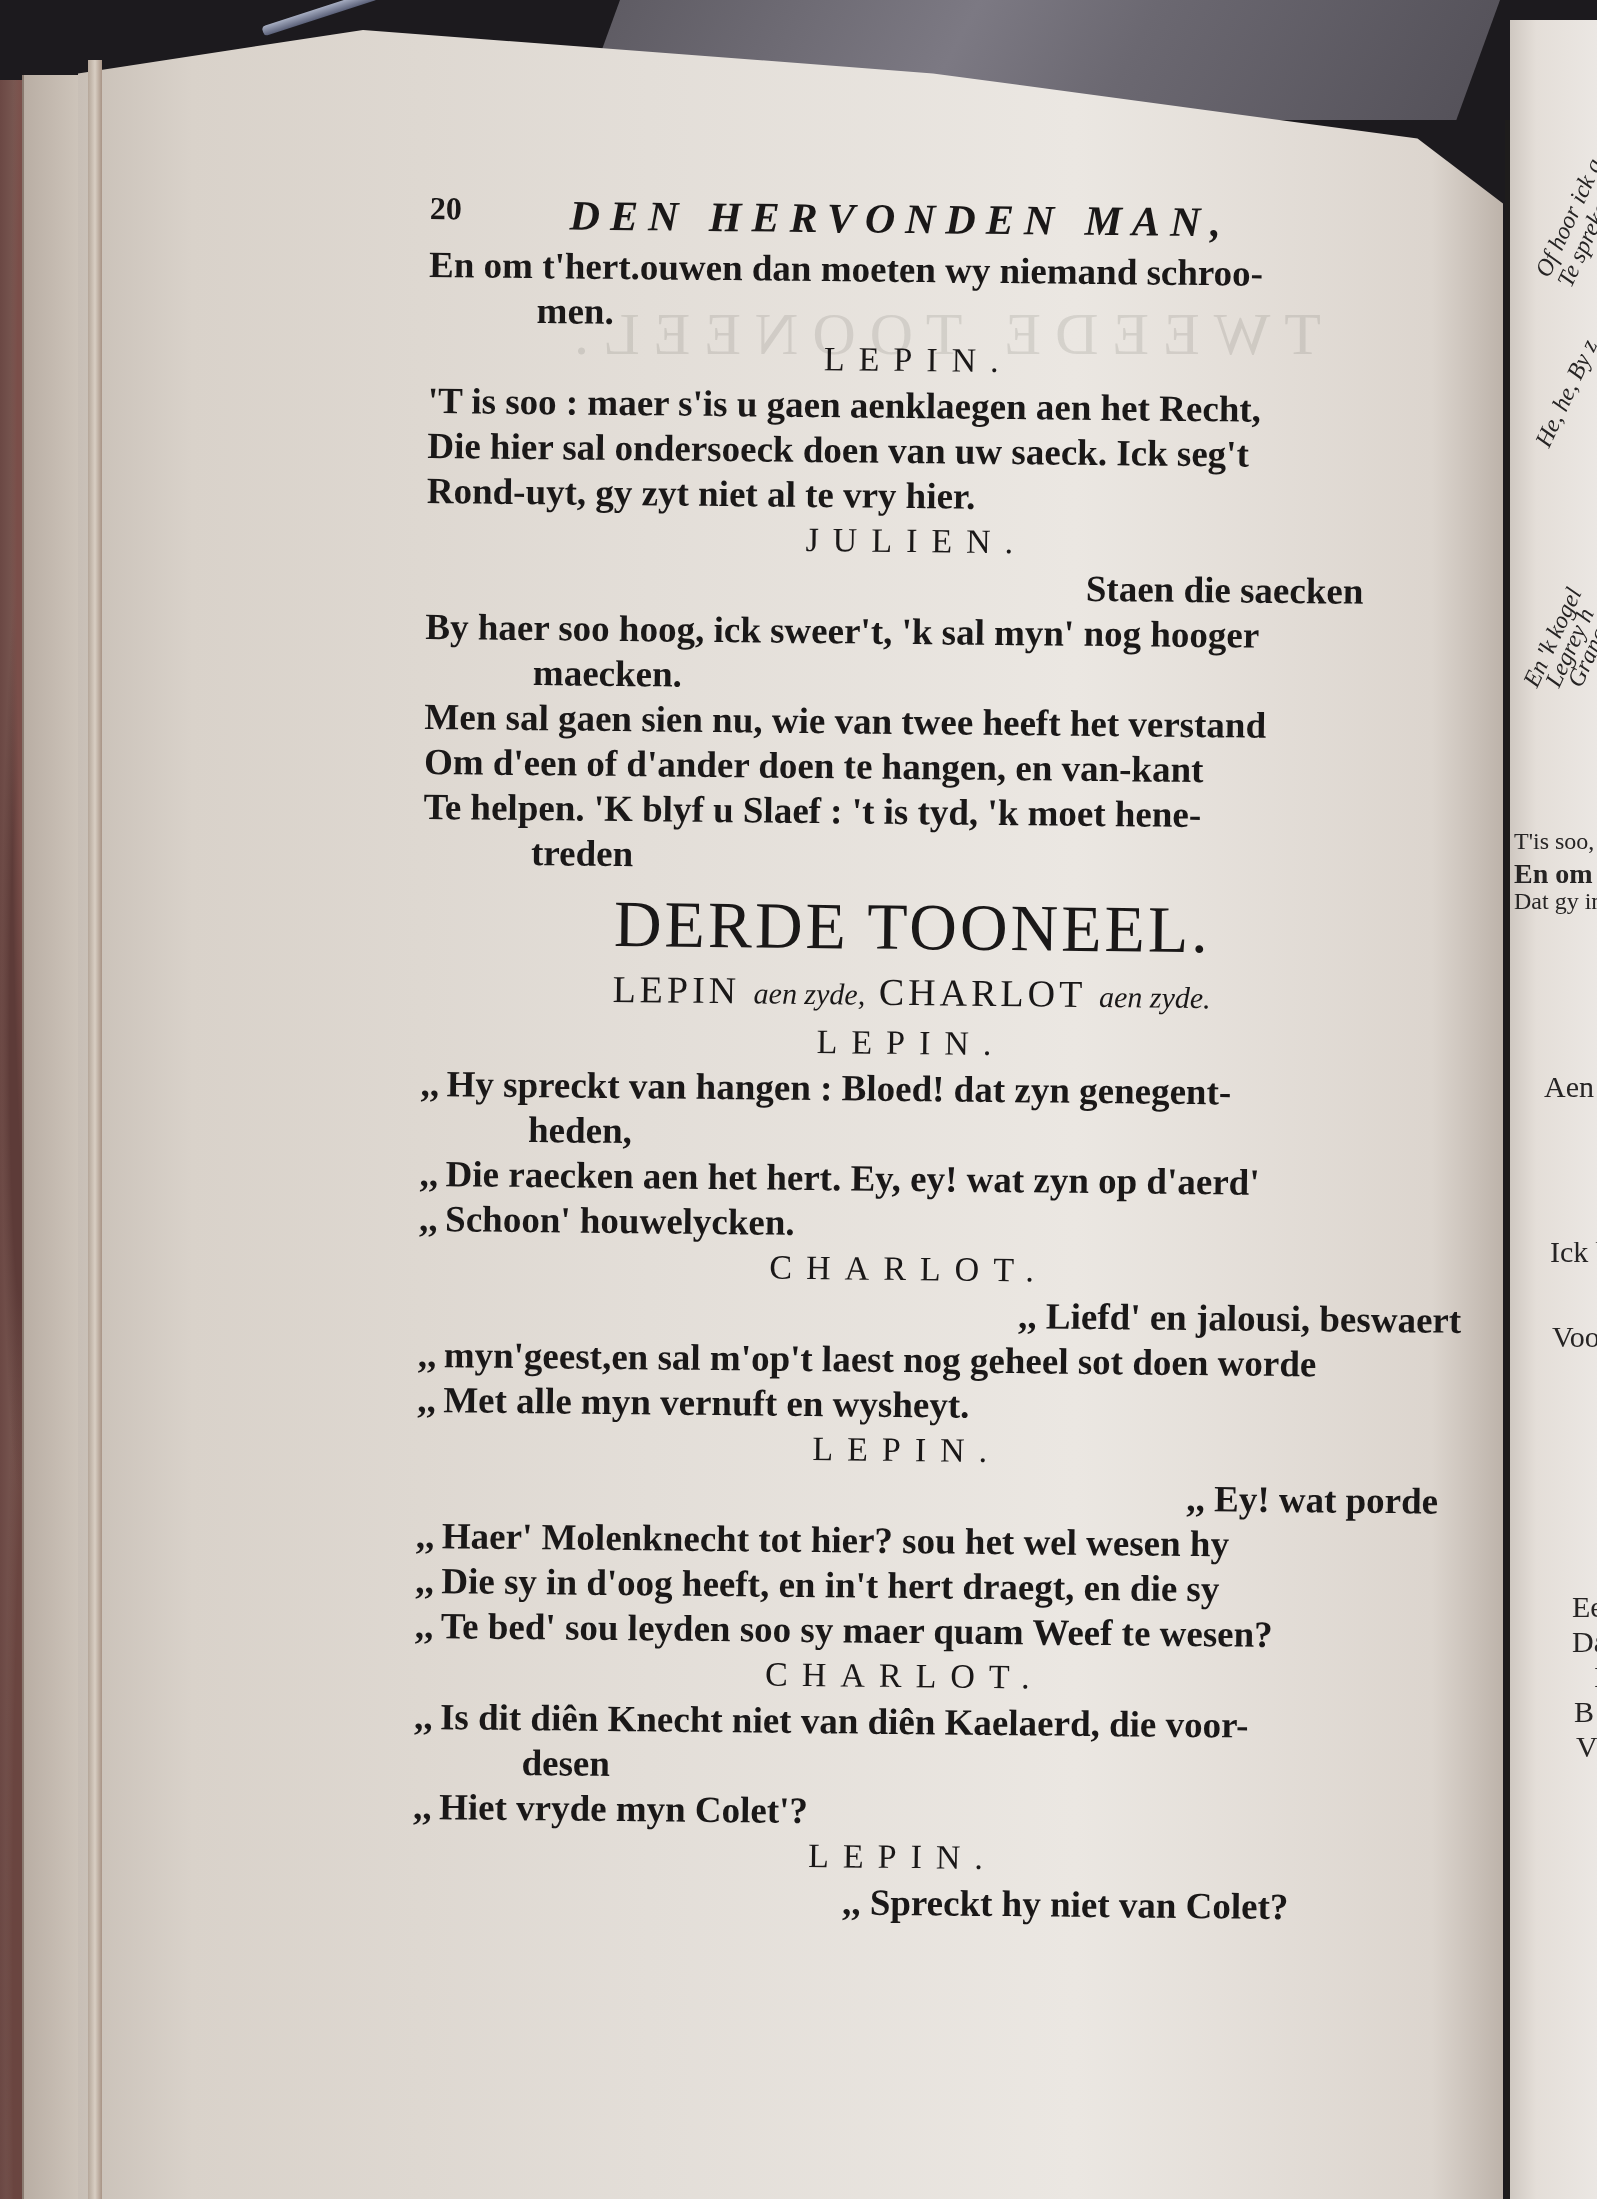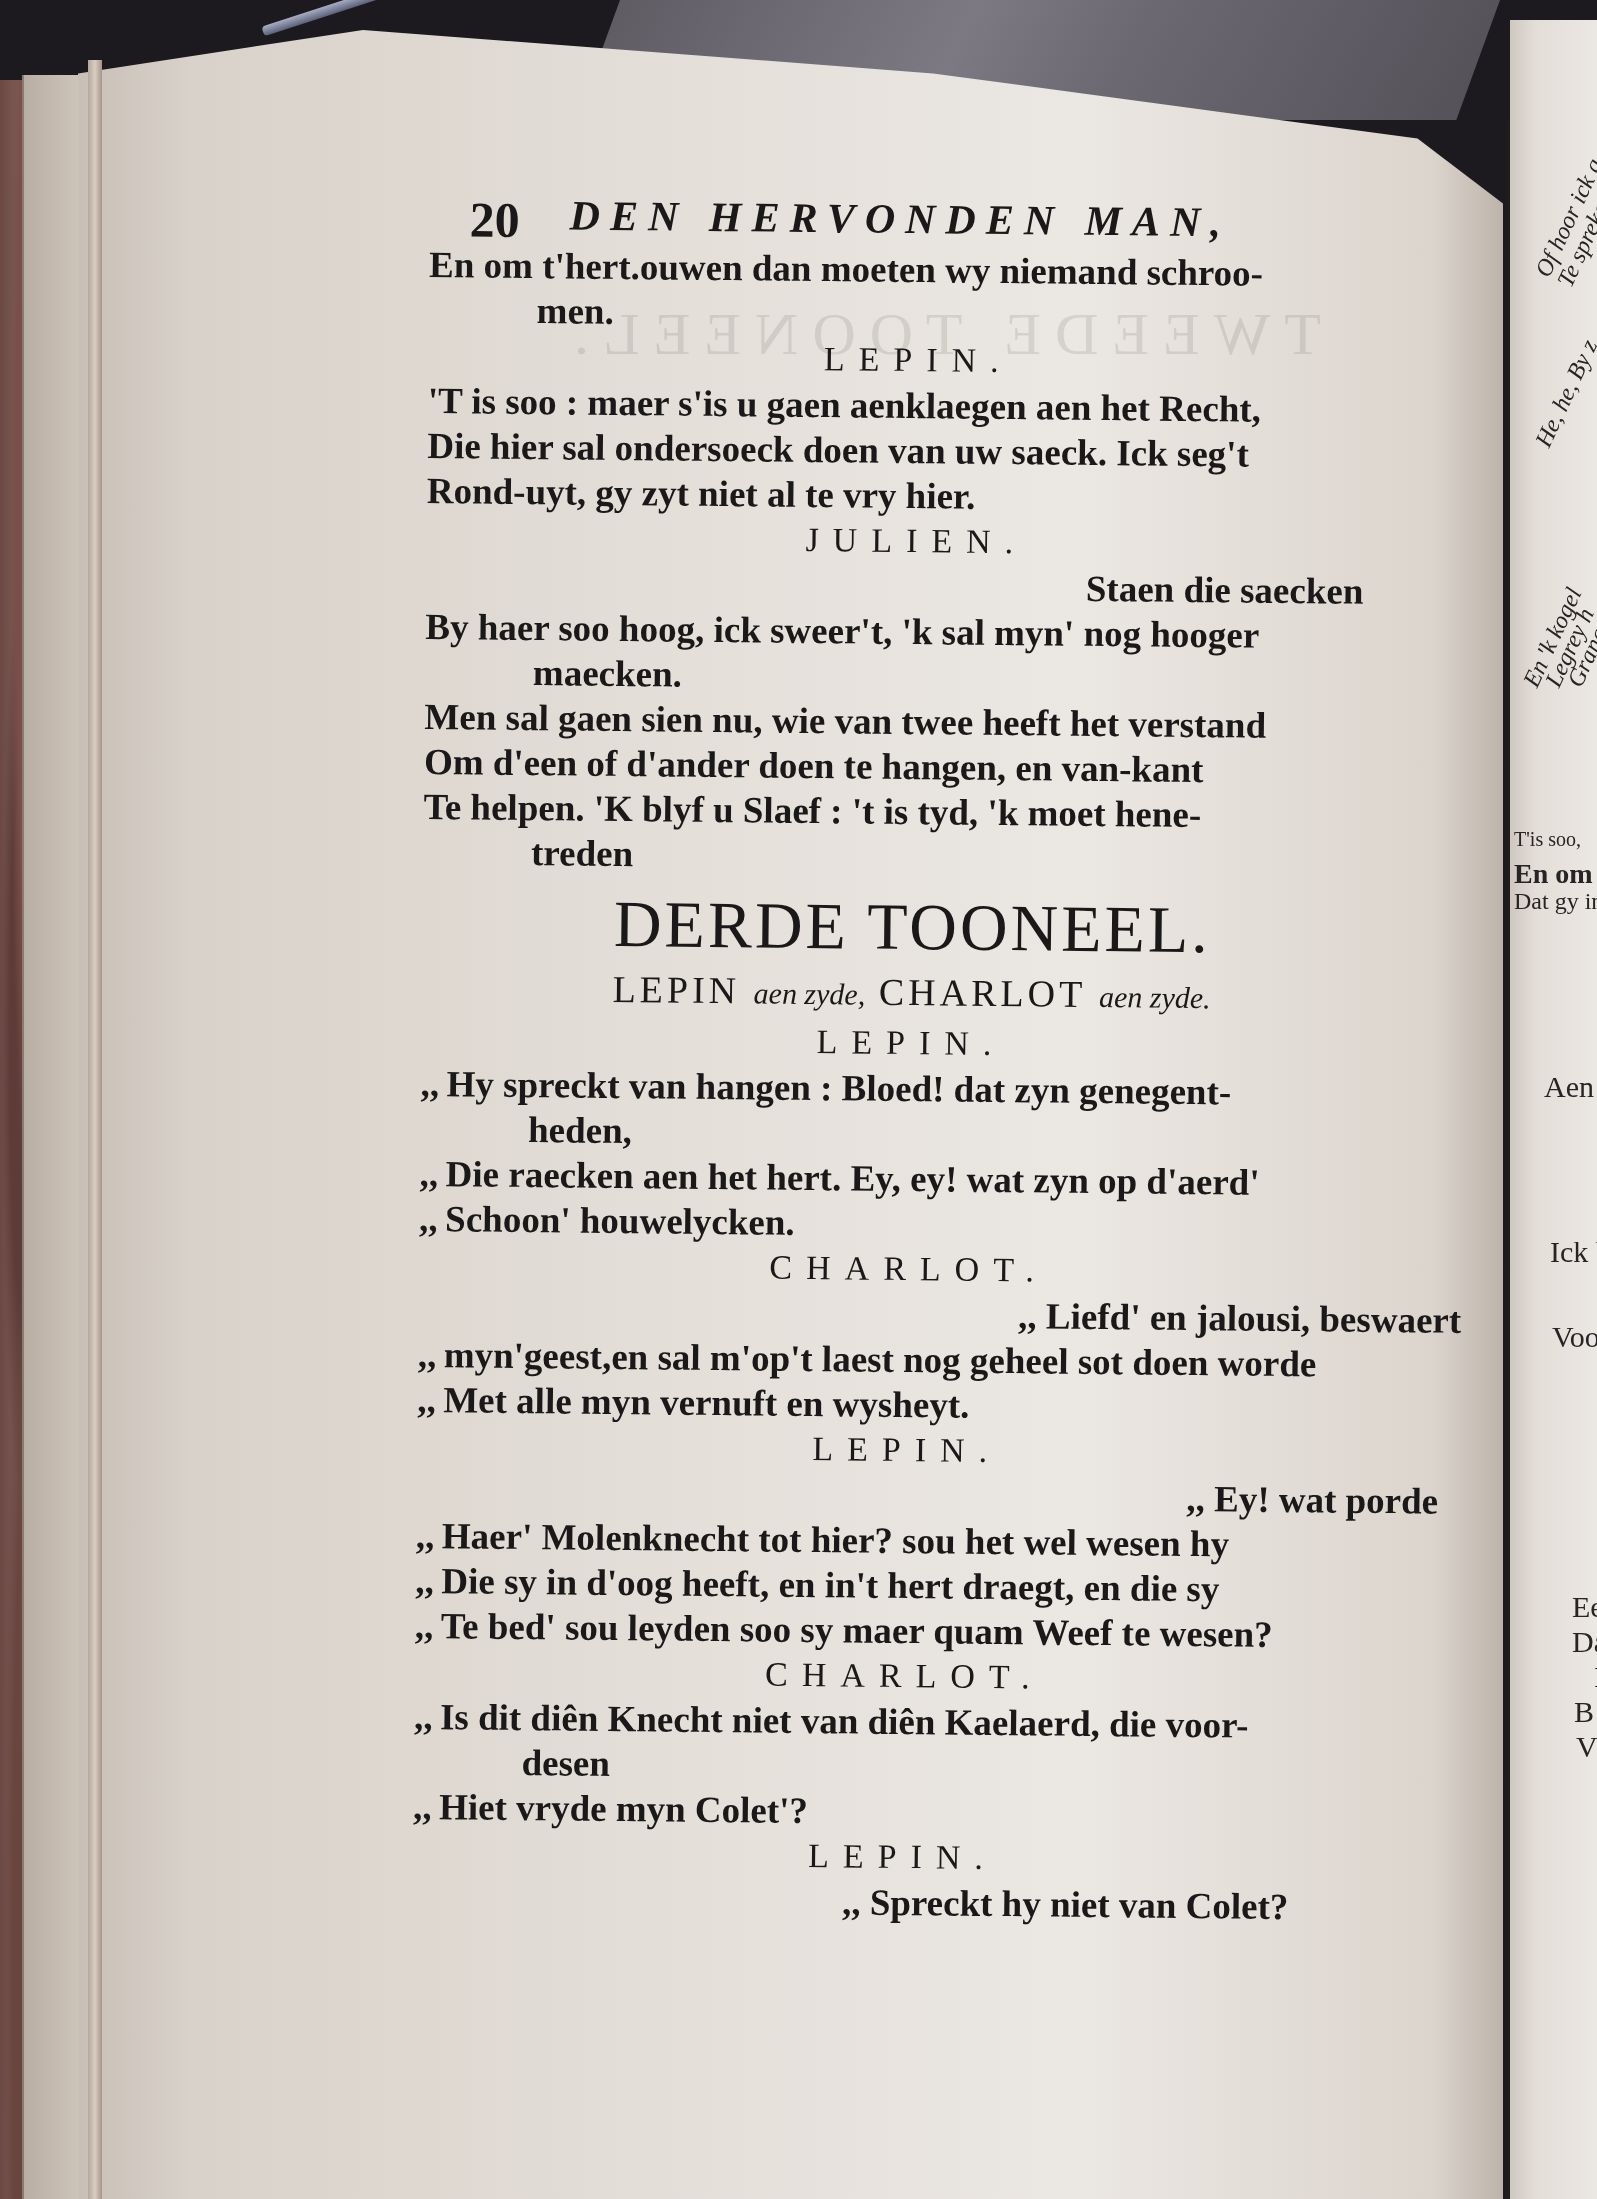--- a/index.html
+++ b/index.html
@@ -61,21 +61,21 @@
   .text-block {
     position: absolute; left: 430px; top: 190px; width: 1060px;
     color: #1a1818;
     transform: rotate(0.6deg);
     transform-origin: left top;
   }
   .running-head {
     position: relative; height: 52px; font-size: 42px; font-weight: bold; font-style: italic;
     letter-spacing: 10px;
   }
-  .page-number { position: absolute; left: 0; top: 0; font-style: normal; font-weight: bold; letter-spacing: 0; font-size: 50px; margin-left: 40px; }
+  .page-number { position: absolute; left: 0; top: 0; font-style: normal; font-weight: bold; letter-spacing: 0; font-size: 32px; }
   .running-title { position: absolute; left: 140px; top: 0; }
   .line { font-size: 37px; line-height: 45px; white-space: nowrap; font-weight: bold; }
   .line.indent { padding-left: 108px; }
   .line.right { padding-left: var(--pad, 600px); }
   .quote-mark { display: inline-block; width: 26px; margin-left: -28px; }
   .line.quoted { padding-left: 28px; }
   .speaker {
     font-size: 34px; line-height: 46px; letter-spacing: 14px; text-align: center;
     width: 980px; font-weight: normal;
   }
@@ -156,21 +156,21 @@
 </div>
 
 <div class="gutter-line"></div>
 <div class="right-page">
   <div class="right-frag italic" style="left:20px; top:250px;">Of hoor ick q</div>
   <div class="right-frag italic" style="left:42px; top:260px;">Te spreken va</div>
   <div class="right-frag italic" style="left:20px; top:420px;">He, he, By z</div>
   <div class="right-frag italic" style="left:8px; top:660px;">En 'k kogel</div>
   <div class="right-frag italic" style="left:30px; top:660px;">Legrey h</div>
   <div class="right-frag italic" style="left:52px; top:660px;">Grangang</div>
-  <div class="right-frag" style="left:4px; top:808px; font-size:20px;">T'is soo,</div>
+  <div class="right-frag" style="left:4px; top:808px; font-size:24px;">T'is soo,</div>
   <div class="right-frag" style="left:4px; top:838px; font-size:28px;font-weight:bold;">En om u</div>
   <div class="right-frag" style="left:4px; top:868px; font-size:24px;">Dat gy in</div>
   <div class="right-frag" style="left:34px; top:1050px;">Aen m</div>
   <div class="right-frag" style="left:40px; top:1215px;">Ick b</div>
   <div class="right-frag" style="left:42px; top:1300px;">Voor</div>
   <div class="right-frag" style="left:62px; top:1570px;">Ee</div>
   <div class="right-frag" style="left:62px; top:1605px;">Da</div>
   <div class="right-frag" style="left:64px; top:1640px;margin-left:20px;">Is</div>
   <div class="right-frag" style="left:64px; top:1675px;">B</div>
   <div class="right-frag" style="left:66px; top:1710px;">V</div>

